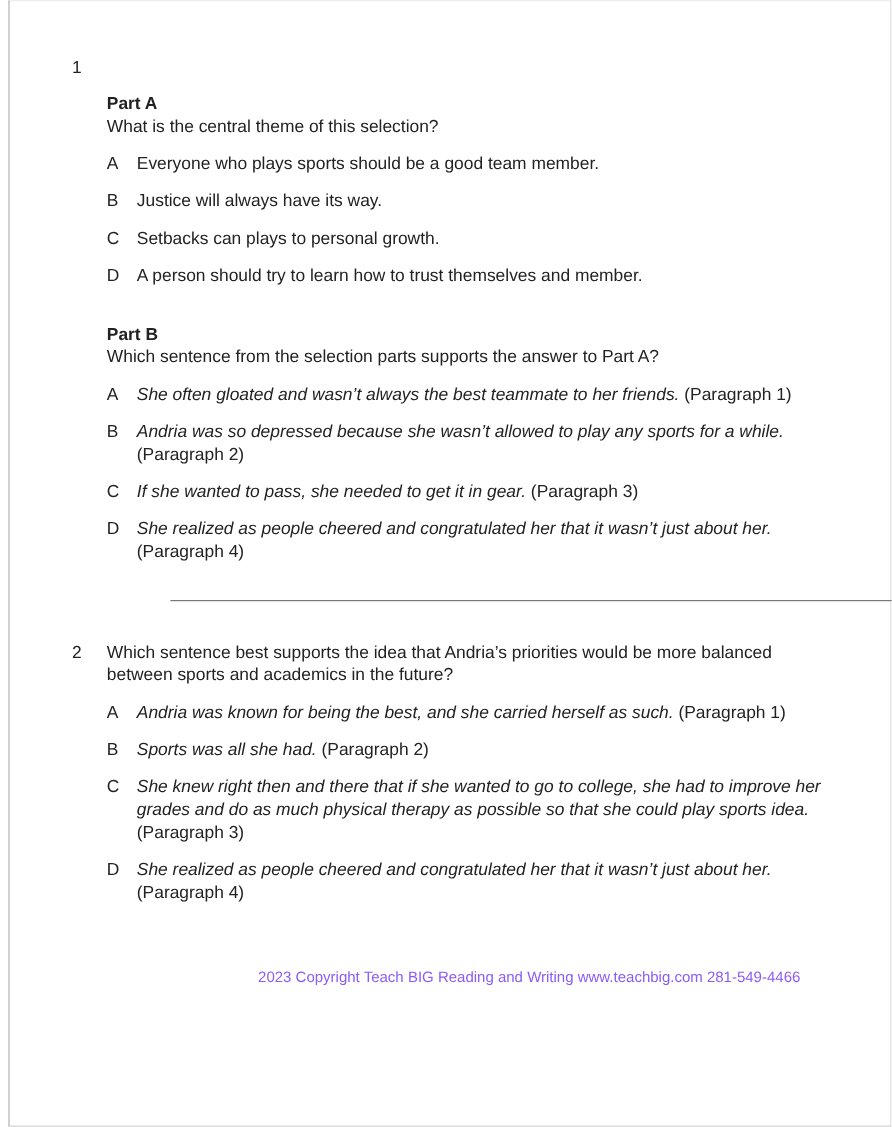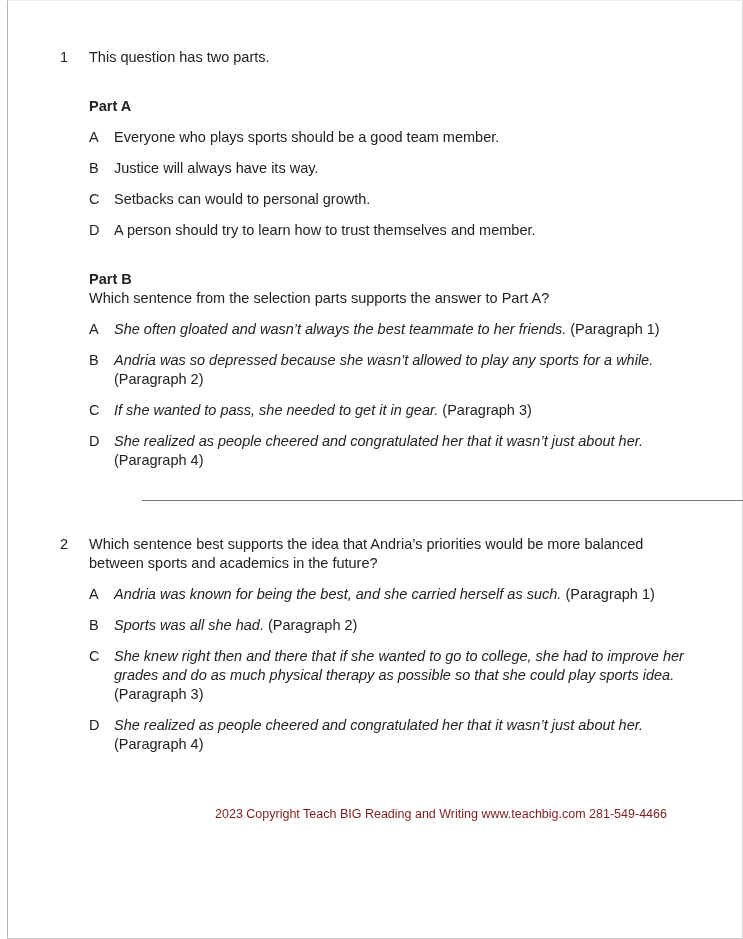--- a/index.html
+++ b/index.html
@@ -42,48 +42,48 @@
     width:602px;
     border-top:1px solid #777777;
     height:0;
   }
   .footer {
     margin:53px 0 0 133px;
     width:600px;
     text-align:center;
     font-size:12.5px;
     line-height:15px;
-    color:#7f1d1d;
+    color:#8b5cf6;
   }
 </style>
 </head>
 <body>
 
 <div class="page">
   <div class="content">
 
     <section class="question">
       <div class="qnum">1</div>
       <div class="qbody">
-        <div class="prompt">This question has two parts.</div>
 
         <div class="part">
           <div class="part-title">Part A</div>
+          <div class="part-question">What is the central theme of this selection?</div>
           <div class="options">
             <div class="option">
               <div class="opt-letter">A</div>
               <div class="opt-text">Everyone who plays sports should be a good team member.</div>
             </div>
             <div class="option">
               <div class="opt-letter">B</div>
               <div class="opt-text">Justice will always have its way.</div>
             </div>
             <div class="option">
               <div class="opt-letter">C</div>
-              <div class="opt-text">Setbacks can would to personal growth.</div>
+              <div class="opt-text">Setbacks can plays to personal growth.</div>
             </div>
             <div class="option">
               <div class="opt-letter">D</div>
               <div class="opt-text">A person should try to learn how to trust themselves and member.</div>
             </div>
           </div>
         </div>
 
         <div class="part">
           <div class="part-title">Part B</div>

